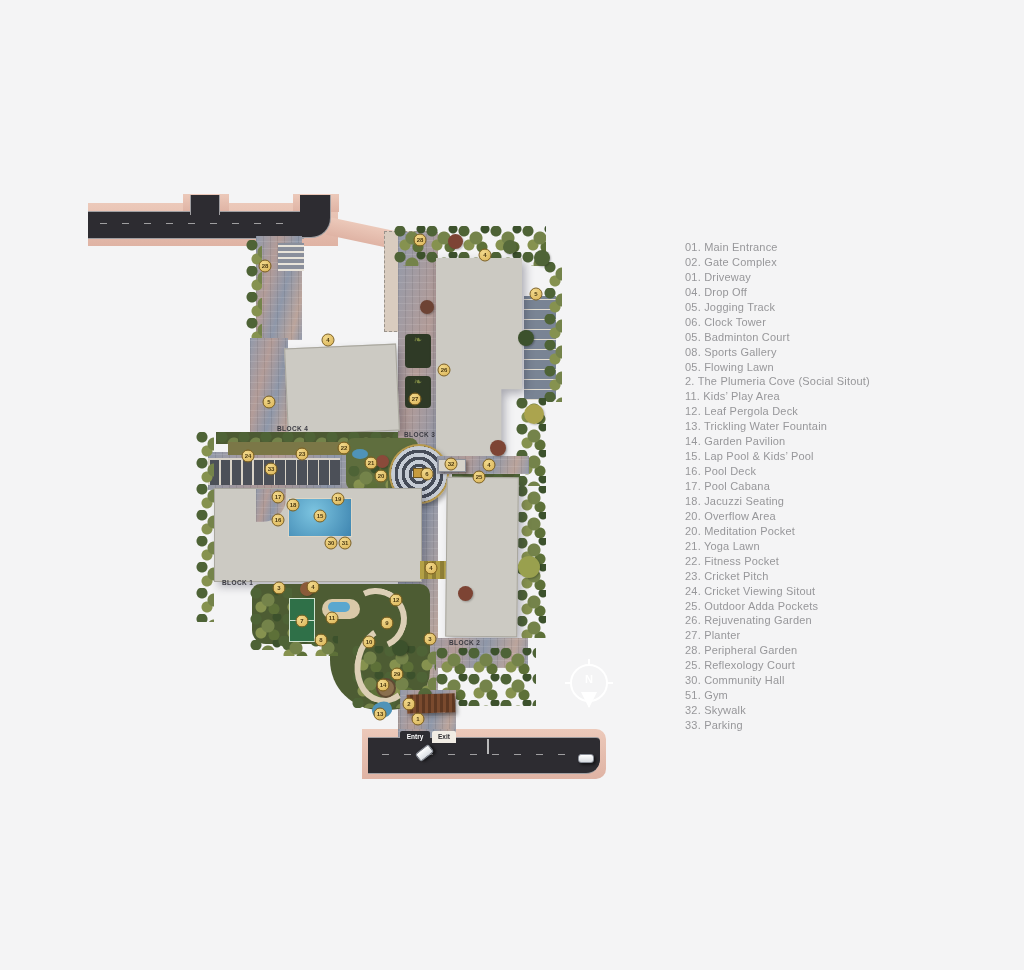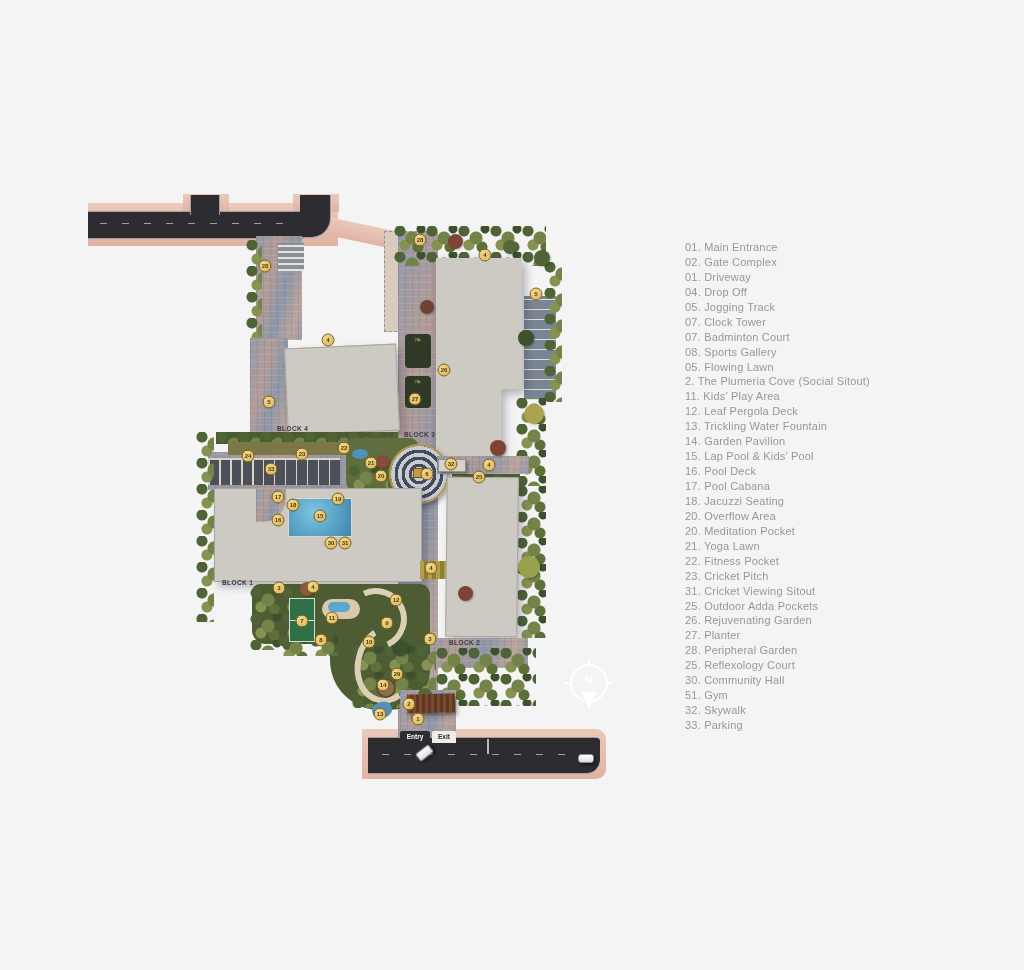--- a/index.html
+++ b/index.html
@@ -241,39 +241,39 @@
     <div class="abs marker" style="left: 418px; top: 719px;">1</div>
 
 </div>
 
 <div class="abs legend">
   <div class="legend-item">01. Main Entrance</div>
     <div class="legend-item">02. Gate Complex</div>
     <div class="legend-item">01. Driveway</div>
     <div class="legend-item">04. Drop Off</div>
     <div class="legend-item">05. Jogging Track</div>
-    <div class="legend-item">07. Clock Tower</div>
-    <div class="legend-item">07. Badminton Court</div>
+    <div class="legend-item">06. Clock Tower</div>
+    <div class="legend-item">05. Badminton Court</div>
     <div class="legend-item">08. Sports Gallery</div>
     <div class="legend-item">05. Flowing Lawn</div>
     <div class="legend-item">2. The Plumeria Cove (Social Sitout)</div>
     <div class="legend-item">11. Kids’ Play Area</div>
     <div class="legend-item">12. Leaf Pergola Deck</div>
     <div class="legend-item">13. Trickling Water Fountain</div>
     <div class="legend-item">14. Garden Pavilion</div>
     <div class="legend-item">15. Lap Pool &amp; Kids’ Pool</div>
     <div class="legend-item">16. Pool Deck</div>
     <div class="legend-item">17. Pool Cabana</div>
     <div class="legend-item">18. Jacuzzi Seating</div>
     <div class="legend-item">20. Overflow Area</div>
     <div class="legend-item">20. Meditation Pocket</div>
     <div class="legend-item">21. Yoga Lawn</div>
     <div class="legend-item">22. Fitness Pocket</div>
     <div class="legend-item">23. Cricket Pitch</div>
-    <div class="legend-item">31. Cricket Viewing Sitout</div>
+    <div class="legend-item">24. Cricket Viewing Sitout</div>
     <div class="legend-item">25. Outdoor Adda Pockets</div>
     <div class="legend-item">26. Rejuvenating Garden</div>
     <div class="legend-item">27. Planter</div>
     <div class="legend-item">28. Peripheral Garden</div>
     <div class="legend-item">25. Reflexology Court</div>
     <div class="legend-item">30. Community Hall</div>
     <div class="legend-item">51. Gym</div>
     <div class="legend-item">32. Skywalk</div>
     <div class="legend-item">33. Parking</div>
 </div>

